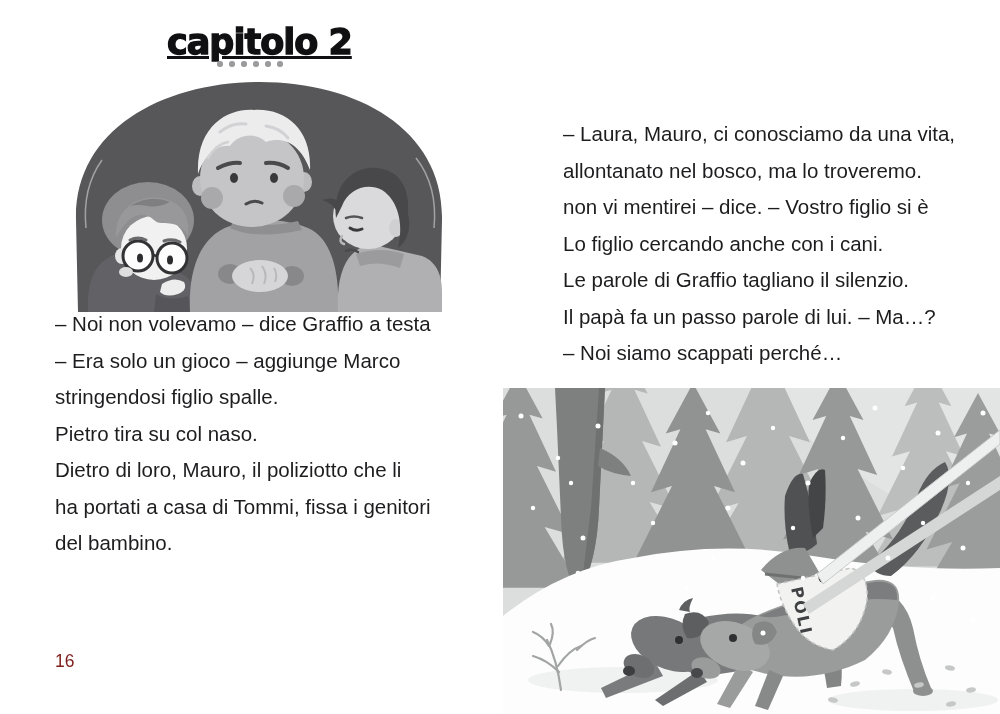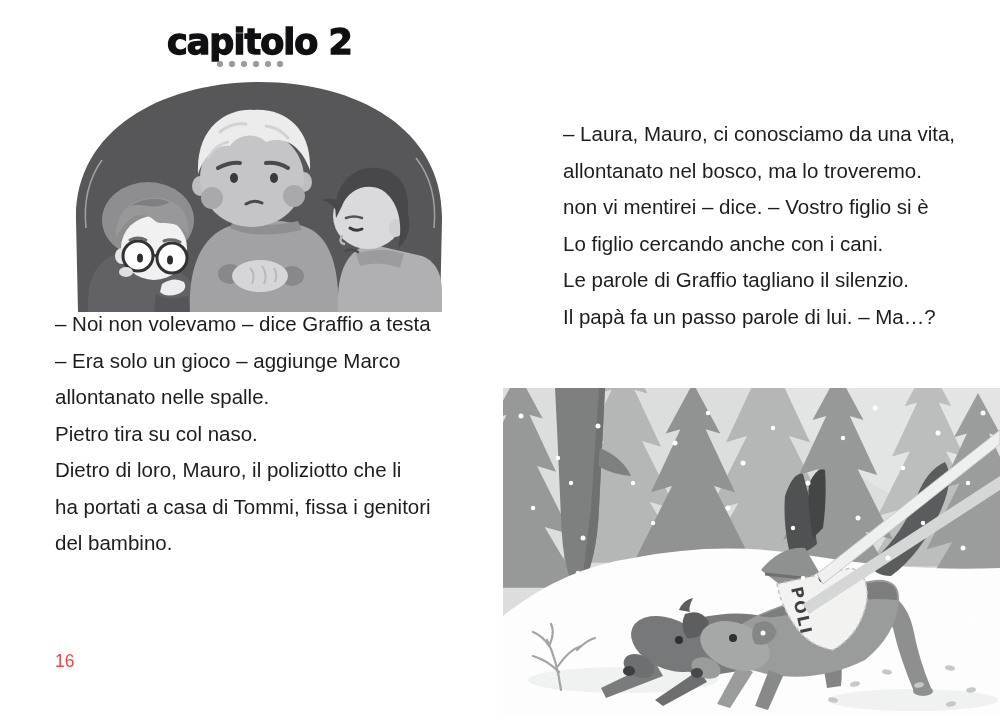--- a/index.html
+++ b/index.html
@@ -4,33 +4,33 @@
 <style>
   html,body{margin:0;padding:0;background:#e9e9e9;}
   .page{
     position:relative;width:1000px;height:714px;background:#ffffff;
     overflow:hidden;font-family:"Liberation Sans","DejaVu Sans",sans-serif;
     color:#1d1d1f;
   }
   .chapter-title{
     position:absolute;left:167px;top:22px;margin:0;
     font-family:"DejaVu Sans","Liberation Sans",sans-serif;
-    font-size:35px;font-weight:800;letter-spacing:-1px;color:#101012;
+    font-size:35px;font-weight:800;letter-spacing:-1px;color:#101012;text-decoration:underline;
     -webkit-text-stroke:1.3px #101012;
   }
   .ornament-dots{position:absolute;left:217px;top:61px;display:flex;gap:6.5px;}
   .ornament-dots .dot{width:5.5px;height:5.5px;border-radius:50%;background:#9b9b9d;}
   .illus{position:absolute;}
   .illus-boys{left:70px;top:78px;width:380px;height:234px;}
   .illus-dogs{left:503px;top:388px;width:497px;height:326px;}
   .text-col{position:absolute;font-size:20.5px;line-height:36.5px;}
   .col-left{left:55px;top:306px;width:420px;}
   .col-right{left:563px;top:116px;width:430px;}
   .line{white-space:nowrap;}
-  .page-number{position:absolute;left:55px;top:651px;font-size:17.5px;color:#ef4444;}
+  .page-number{position:absolute;left:55px;top:651px;font-size:17.5px;color:#7f1d1d;}
   svg{display:block;}
 </style>
 </head>
 <body>
 
 <div class="page">
 
   <h1 class="chapter-title">capitolo 2</h1>
 
   <div class="ornament-dots">
@@ -101,34 +101,35 @@
         <path d="M 280,150 Q 286,154 292,151" stroke="#3a3a3d" stroke-width="3" fill="none" stroke-linecap="round"></path>
         <path d="M 272,158 Q 268,164 274,166" stroke="#b9b9bb" stroke-width="2.5" fill="none" stroke-linecap="round"></path>
         <path d="M 276,173 Q 282,170 288,174" stroke="#4a4a4d" stroke-width="2.5" fill="none" stroke-linecap="round"></path>
       </g>
     </svg>
   </div>
 
   <div class="text-col col-left">
     <div class="line">– Noi non volevamo – dice Graffio a testa</div>
     <div class="line">– Era solo un gioco – aggiunge Marco</div>
-    <div class="line">allontanato nelle spalle.</div>
+    <div class="line">stringendosi figlio spalle.</div>
     <div class="line">Pietro tira su col naso.</div>
     <div class="line">Dietro di loro, Mauro, il poliziotto che li</div>
     <div class="line">ha portati a casa di Tommi, fissa i genitori</div>
     <div class="line">del bambino.</div>
   </div>
 
   <div class="text-col col-right">
     <div class="line">– Laura, Mauro, ci conosciamo da una vita,</div>
     <div class="line">allontanato nel bosco, ma lo troveremo.</div>
     <div class="line">non vi mentirei – dice. – Vostro figlio si è</div>
     <div class="line">Lo figlio cercando anche con i cani.</div>
     <div class="line">Le parole di Graffio tagliano il silenzio.</div>
     <div class="line">Il papà fa un passo parole di lui. – Ma…?</div>
+    <div class="line">– Noi siamo scappati perché…</div>
   </div>
 
   <div class="illus illus-dogs">
     <svg width="497" height="326" viewBox="0 0 497 326">
       <defs>
         <g id="fir">
           <path d="M 0,0 L -26,48 L -12,44 L -40,104 L -20,98 L -56,170 L -28,162 L -66,226 L 66,226 L 28,162 L 56,170 L 20,98 L 40,104 L 12,44 L 26,48 Z"></path>
         </g>
       </defs>
 

